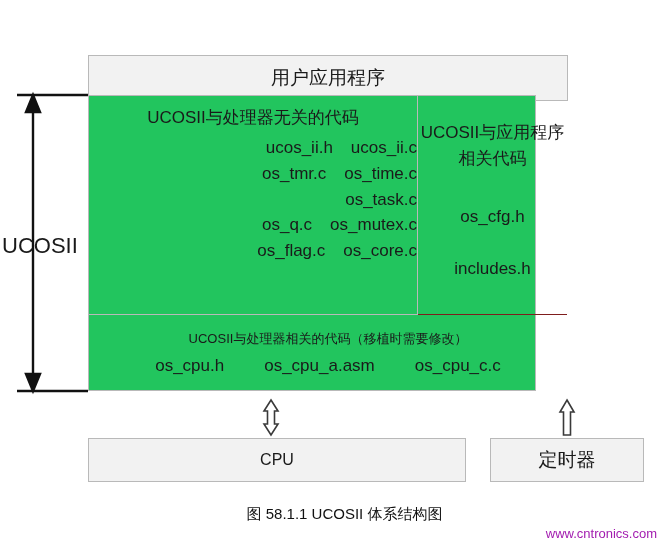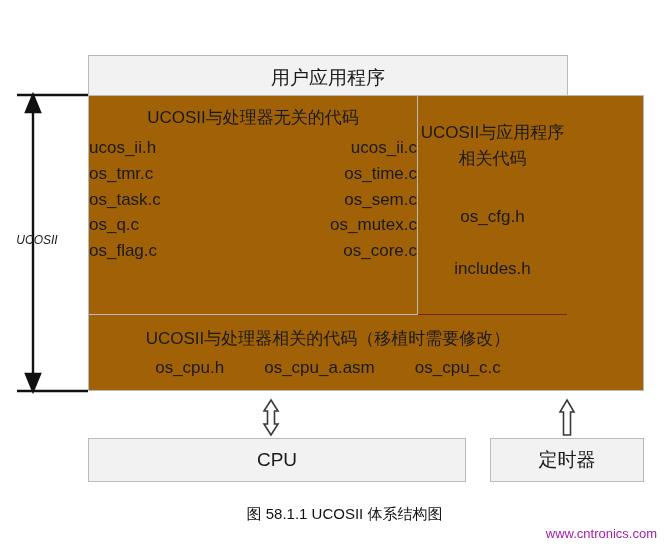--- a/index.html
+++ b/index.html
@@ -39,24 +39,24 @@
     width: 480px;
     height: 46px;
     font-size: 19px;
     margin-top: 44px;
   }
 
   
   #kernel-block {
     left: 88px;
     top: 95px;
-    width: 556px;
+    width: 448px;
     height: 296px;
     border: 1px solid #b9b9b9;
-    background: #a16207;
+    background: #22c55e;
     position: absolute;
     box-sizing: border-box;
   }
 
   
   #independent-panel {
     position: absolute;
     left: 0;
     top: 0;
     width: 329px;
@@ -66,21 +66,21 @@
     border-bottom: 1px solid #b9b9b9;
     padding-top: 10px;
   }
   #independent-title {
     text-align: center;
     font-size: 17px;
     margin-bottom: 6px;
   }
   .file-row {
     display: flex;
-    justify-content: space-between;
+    justify-content: flex-end;
     gap: 18px;
     font-size: 17px;
     line-height: 1.52;
   }
   .file-row span {
     white-space: nowrap;
   }
 
   
   #apprelated-panel {
@@ -117,55 +117,54 @@
     top: 219px;
     width: 478px;
     height: 75px;
     box-sizing: border-box;
     display: flex;
     flex-direction: column;
     align-items: center;
     justify-content: center;
   }
   #processor-title {
-    font-size: 17px;
+    font-size: 13px;
     margin-bottom: 8px;
   }
   #processor-files {
     display: flex;
     gap: 40px;
     font-size: 17px;
     justify-content: center;
   }
 
   
   #cpu-box {
     left: 88px;
     top: 438px;
     width: 378px;
     height: 44px;
-    font-size: 19px;
+    font-size: 16px;
   }
   #timer-box {
     left: 490px;
     top: 438px;
     width: 154px;
     height: 44px;
     font-size: 19px;
   }
 
   
   #ucosii-label {
     position: absolute;
     left: 2px;
     top: 233px;
     width: 70px;
-    font-size: 12px;
-    text-align: center;
-    font-style: italic;
+    font-size: 22px;
+    text-align: center;
   }
 
   
   #caption {
     position: absolute;
     left: 12px;
     top: 505px;
     width: 665px;
     text-align: center;
     font-size: 15px;
@@ -230,21 +229,20 @@
       <div class="file-row">
         <span>ucos_ii.h</span>
         <span>ucos_ii.c</span>
       </div>
       <div class="file-row">
         <span>os_tmr.c</span>
         <span>os_time.c</span>
       </div>
       <div class="file-row">
         <span>os_task.c</span>
-        <span>os_sem.c</span>
       </div>
       <div class="file-row">
         <span>os_q.c</span>
         <span>os_mutex.c</span>
       </div>
       <div class="file-row">
       </div>
       <div class="file-row">
         <span>os_flag.c</span>
         <span>os_core.c</span>

